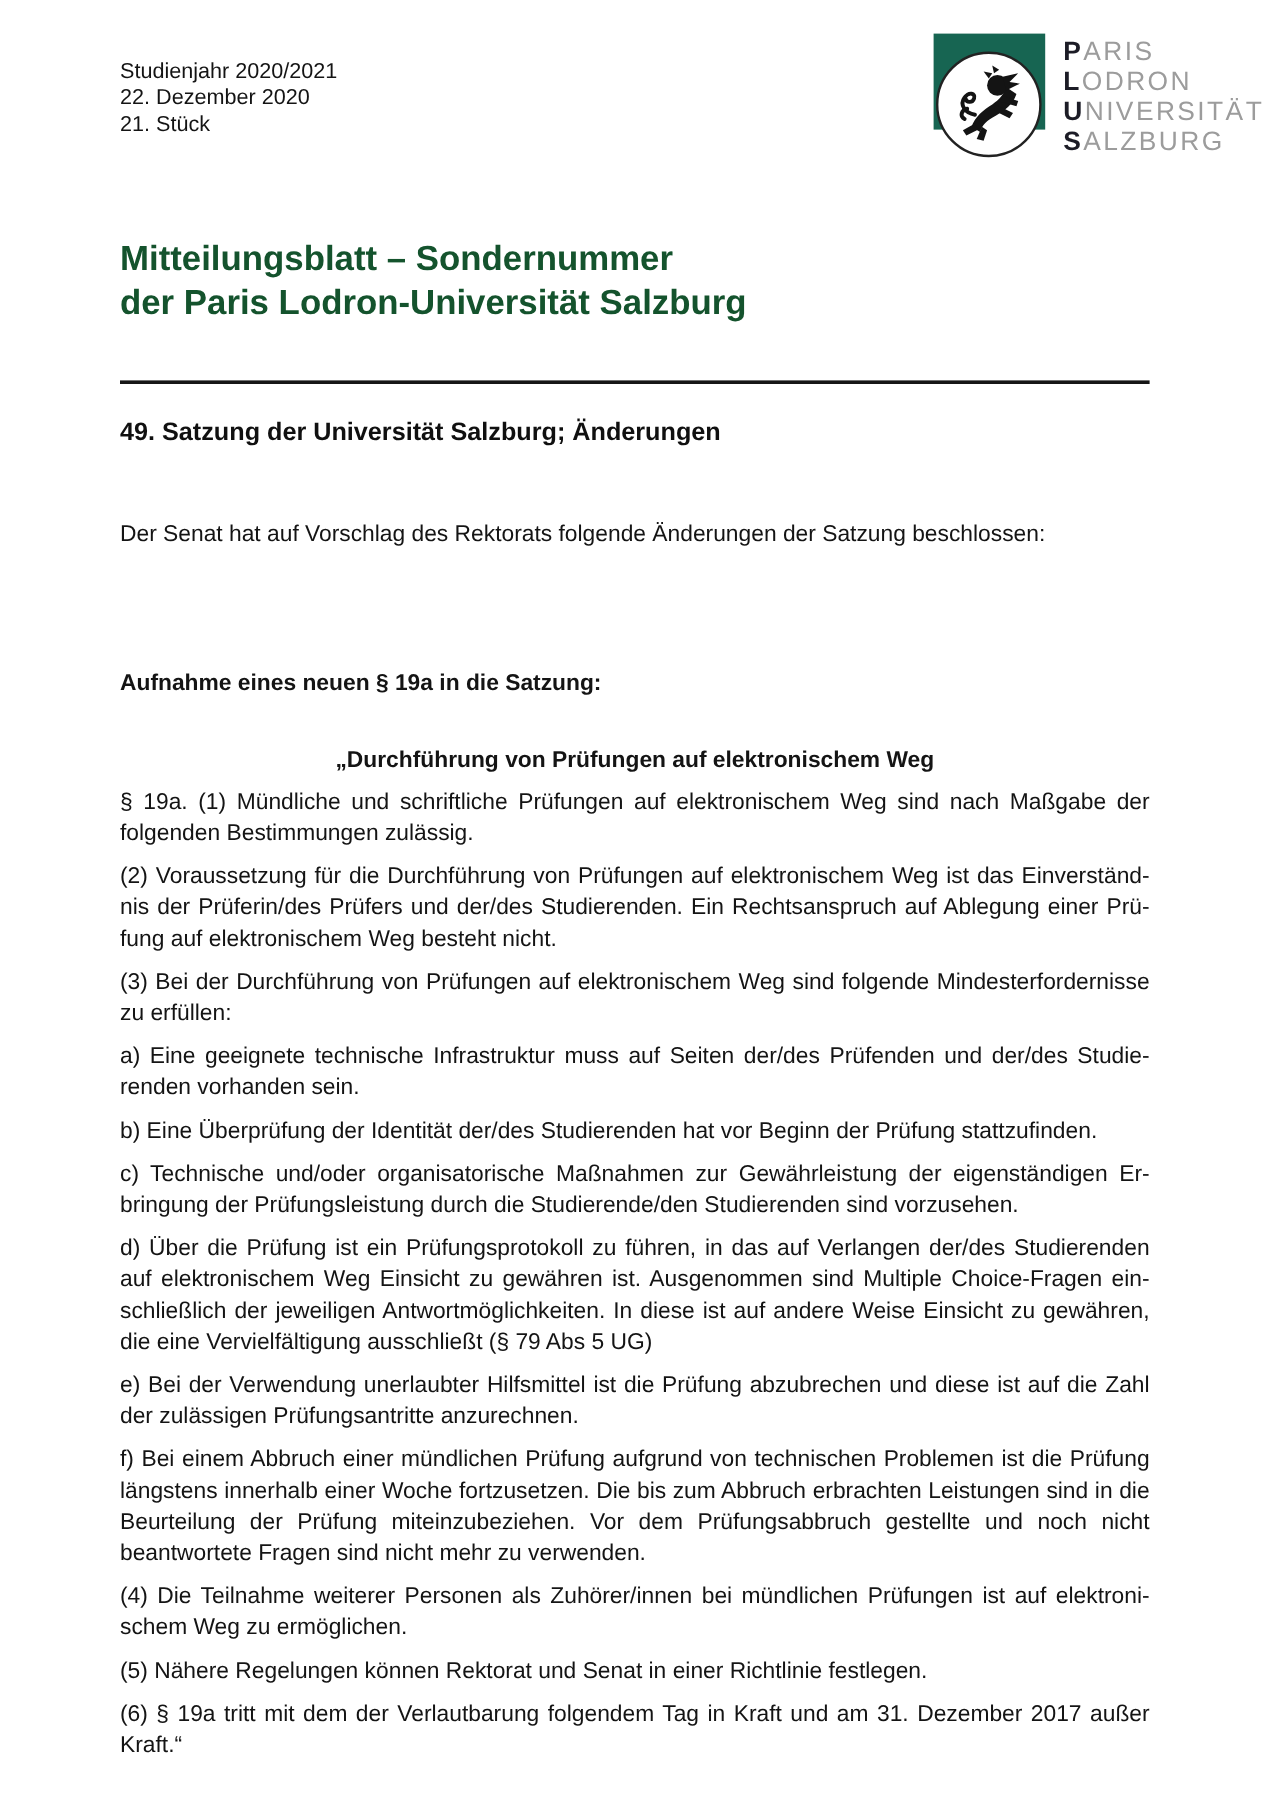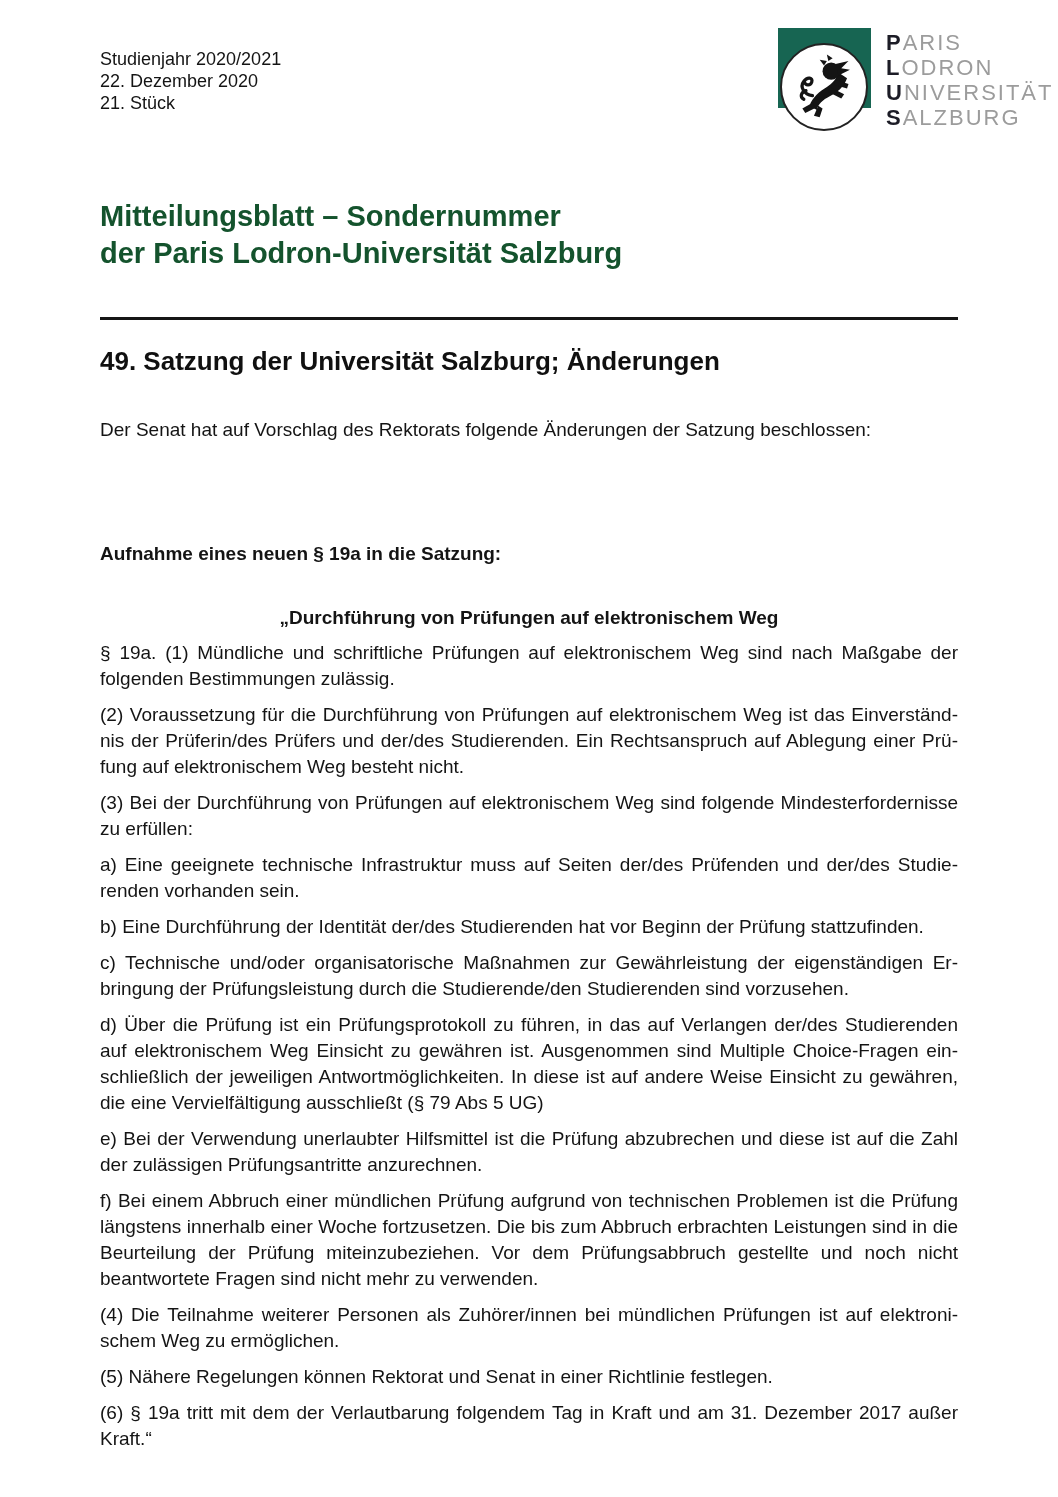--- a/index.html
+++ b/index.html
@@ -20,24 +20,24 @@
     display:flex;align-items:center;justify-content:center;
   }
   .emblem .seal svg{width:72px;height:72px;}
   .wordmark{margin-left:10px;margin-top:2px;}
   .wm-line{font-size:22px;line-height:25px;letter-spacing:2px;white-space:nowrap;}
   .wm-line .initial{font-weight:bold;color:#1c1c26;}
   .wm-line .rest{font-weight:400;color:#9c9c9c;}
   
   .doc-title{margin:84px 0 0 0;font-size:29px;line-height:37px;font-weight:bold;color:#14532d;}
   .rule{margin-top:45px;border:none;border-top:3px solid #161616;width:100%;}
-  .section-heading{margin:29px 0 0 0;font-size:26px;line-height:24px;font-weight:bold;color:#101010;}
+  .section-heading{margin:29px 0 0 0;font-size:21px;line-height:24px;font-weight:bold;color:#101010;}
   
   p.doc{margin:10px 0 0 0;font-size:19px;line-height:26px;text-align:justify;color:#141414;}
-  p.intro{margin-top:44px;text-align:left;}
+  p.intro{margin-top:60px;text-align:left;}
   p.subheading{margin-top:98px;font-weight:bold;text-align:left;}
   p.quote-heading{margin-top:38px;font-weight:bold;text-align:center;}
   p.first-body{margin-top:9px;}
   b.lead{font-weight:normal;}
 </style>
 </head>
 <body>
 
 <div class="logo">
   <div class="emblem">
@@ -98,21 +98,21 @@
 
   <p class="doc subheading">Aufnahme eines neuen § 19a in die Satzung:</p>
 
   <p class="doc quote-heading">„Durchführung von Prüfungen auf elektronischem Weg</p>
 
   <p class="doc first-body"><b class="lead">§ 19a.</b> <span>(1) Mündliche und schriftliche Prüfungen auf elektronischem Weg sind nach Maßgabe der folgenden Bestimmungen zulässig.</span></p>
 
   <p class="doc">(2) Voraussetzung für die Durchführung von Prüfungen auf elektronischem Weg ist das Einverständ­nis der Prüferin/des Prüfers und der/des Studierenden. Ein Rechtsanspruch auf Ablegung einer Prü­fung auf elektronischem Weg besteht nicht.</p>
   <p class="doc">(3) Bei der Durchführung von Prüfungen auf elektronischem Weg sind folgende Mindesterforder­nisse zu erfüllen:</p>
   <p class="doc">a) Eine geeignete technische Infrastruktur muss auf Seiten der/des Prüfenden und der/des Studie­renden vorhanden sein.</p>
-  <p class="doc">b) Eine Durchführung der Identität der/des Studierenden hat vor Beginn der Prüfung stattzufinden.</p>
+  <p class="doc">b) Eine Überprüfung der Identität der/des Studierenden hat vor Beginn der Prüfung stattzufinden.</p>
   <p class="doc">c) Technische und/oder organisatorische Maßnahmen zur Gewährleistung der eigenständigen Er­bringung der Prüfungsleistung durch die Studierende/den Studierenden sind vorzusehen.</p>
   <p class="doc">d) Über die Prüfung ist ein Prüfungsprotokoll zu führen, in das auf Verlangen der/des Studierenden auf elektronischem Weg Einsicht zu gewähren ist. Ausgenommen sind Multiple Choice-Fragen ein­schließlich der jeweiligen Antwortmöglichkeiten. In diese ist auf andere Weise Einsicht zu gewähren, die eine Vervielfältigung ausschließt (§ 79 Abs 5 UG)</p>
   <p class="doc">e) Bei der Verwendung unerlaubter Hilfsmittel ist die Prüfung abzubrechen und diese ist auf die Zahl der zulässigen Prüfungsantritte anzurechnen.</p>
   <p class="doc">f) Bei einem Abbruch einer mündlichen Prüfung aufgrund von technischen Problemen ist die Prüfung längstens innerhalb einer Woche fortzusetzen. Die bis zum Abbruch erbrachten Leistungen sind in die Beurteilung der Prüfung miteinzubeziehen. Vor dem Prüfungsabbruch gestellte und noch nicht beantwortete Fragen sind nicht mehr zu verwenden.</p>
   <p class="doc">(4) Die Teilnahme weiterer Personen als Zuhörer/innen bei mündlichen Prüfungen ist auf elektroni­schem Weg zu ermöglichen.</p>
   <p class="doc">(5) Nähere Regelungen können Rektorat und Senat in einer Richtlinie festlegen.</p>
   <p class="doc">(6) § 19a tritt mit dem der Verlautbarung folgendem Tag in Kraft und am 31. Dezember 2017 außer Kraft.“</p>
 
 </div>
 

